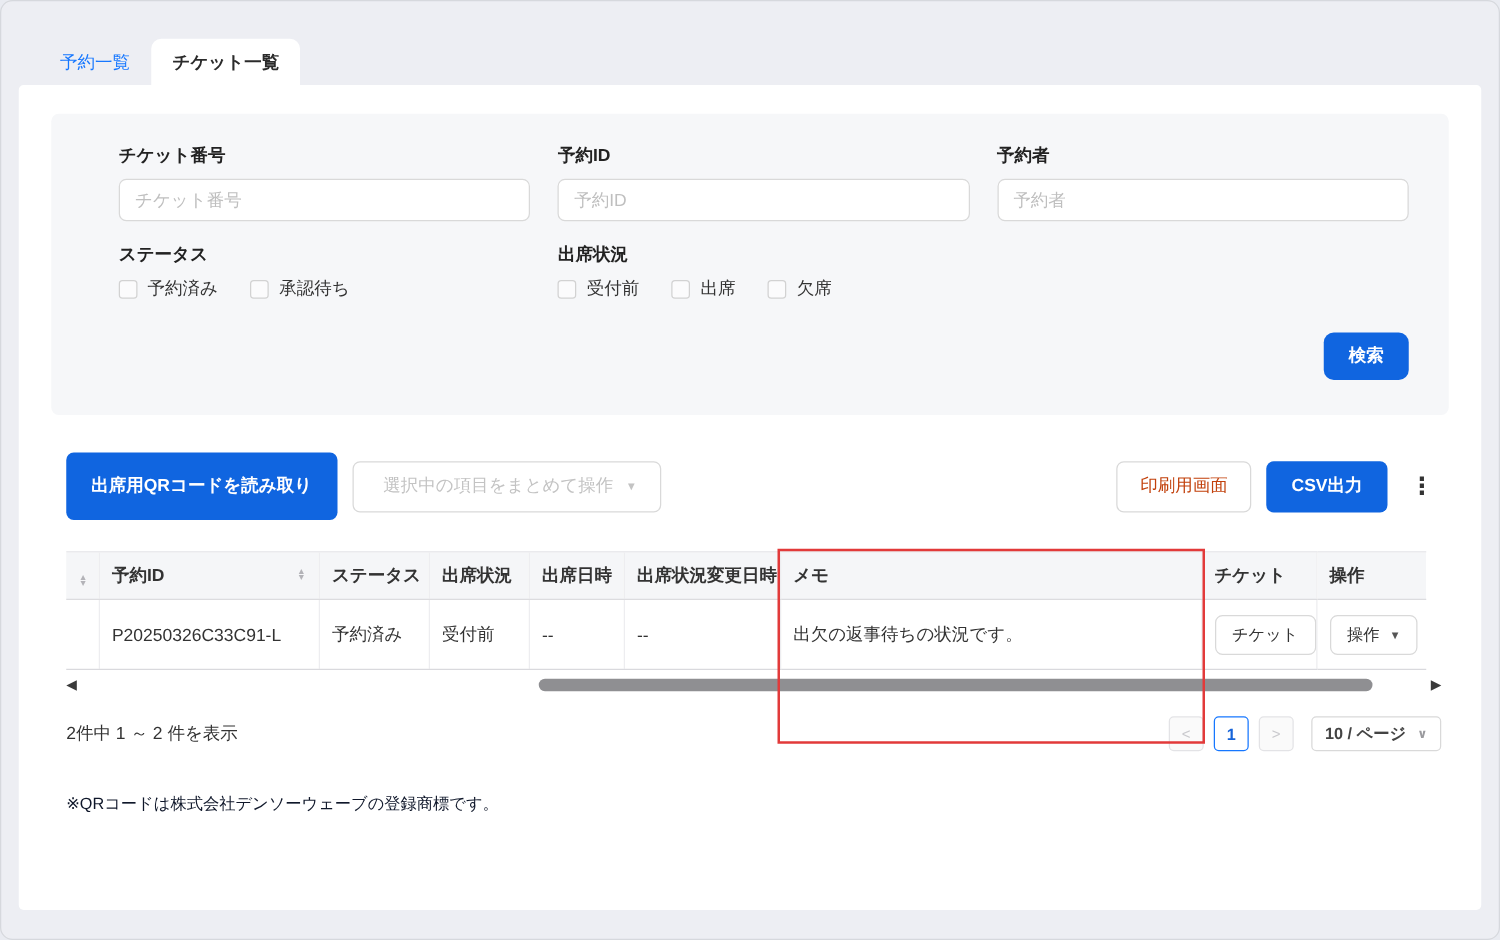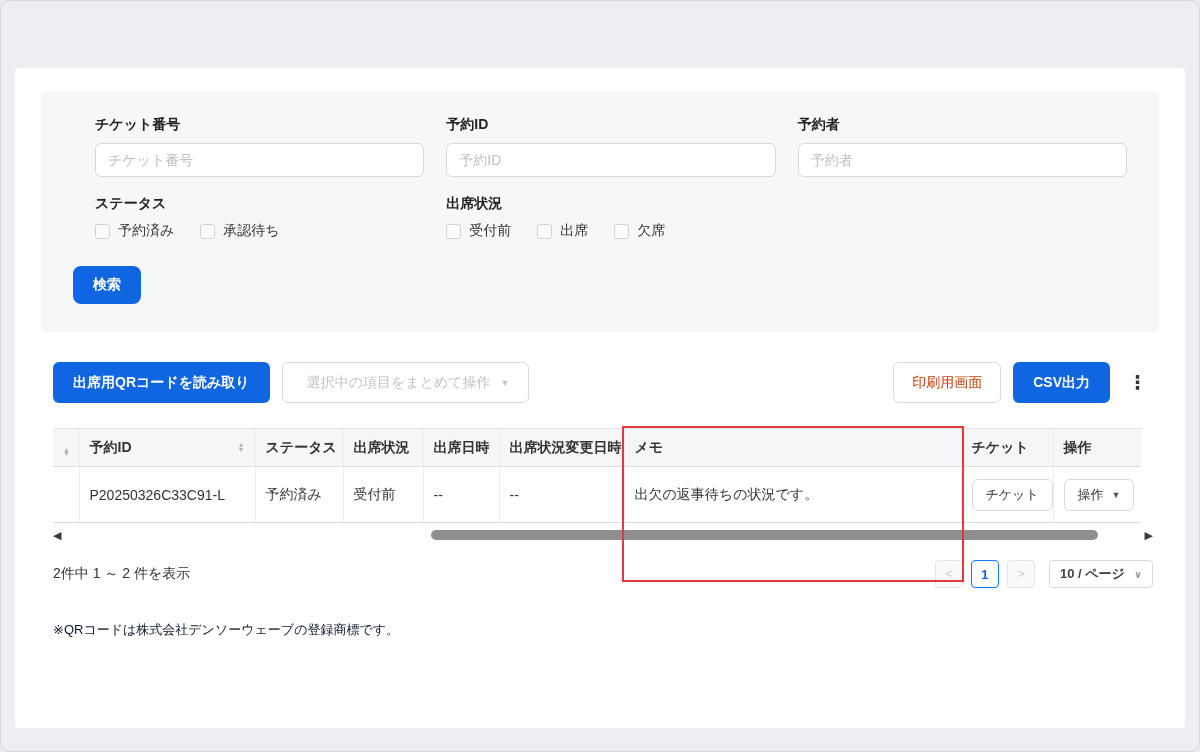--- a/index.html
+++ b/index.html
@@ -25,30 +25,30 @@
   .field-label { font-size:14px; font-weight:bold; color:#222; margin-bottom:9px; display:block; }
   .text-input {
     width:100%; height:34px; border:1px solid #d9d9d9; border-radius:6px;
     padding:0 12px; font-size:14px; color:#333; background:#fff; outline:none;
     font-family:"Liberation Sans","DejaVu Sans",sans-serif;
   }
   .text-input::placeholder { color:#bfbfbf; }
   .cb-row { display:flex; align-items:center; gap:26px; margin-top:2px; }
   .cb-item { display:flex; align-items:center; gap:8px; font-size:14px; color:#333; cursor:pointer; }
   .cb-box { width:15px; height:15px; border:1px solid #d2d2d2; border-radius:3px; background:#fbfbfc; flex:0 0 auto; }
-  .search-btn-row { display:flex; justify-content:flex-start; margin-top:26px; }
+  .search-btn-row { display:flex; justify-content:flex-end; margin-top:26px; }
   .btn-primary {
     background:#1065e0; color:#fff; font-weight:bold; font-size:14px;
     border:none; border-radius:8px; cursor:pointer;
     font-family:"Liberation Sans","DejaVu Sans",sans-serif;
   }
   .search-btn { width:68px; height:38px; }
   
   .toolbar { display:flex; align-items:center; margin:30px 6px 0 12px; gap:12px; }
-  .qr-btn { height:41px; padding:0 20px; border-radius:6px; }
+  .qr-btn { height:54px; padding:0 20px; border-radius:6px; }
   .btn-outline {
     background:#fff; border:1px solid #d9d9d9; border-radius:6px; height:41px;
     font-size:14px; color:#c2410c; cursor:pointer; padding:0 18px;
     display:inline-flex; align-items:center; gap:10px;
     font-family:"Liberation Sans","DejaVu Sans",sans-serif;
   }
   .btn-outline.disabled { color:#c3c3c3; cursor:default;padding-left:24px; }
   .btn-outline.disabled .caret { color:#c3c3c3; }
   .caret { font-size:9px; color:#555; }
   .spacer { flex:1; }
@@ -101,20 +101,24 @@
   }
   .page-size .sel-caret { font-size:10px; color:#9a9a9e; }
   
   .footer-note { margin:33px 6px 0 12px; font-size:13px; color:#0f172a; }
 </style>
 </head>
 <body>
 
 <div class="window">
 
+  <div class="tabs">
+    <div class="tab inactive">予約一覧</div>
+    <div class="tab active">チケット一覧</div>
+  </div>
 
   <div class="card">
 
     <div class="panel">
       <div class="form-grid">
         <div>
           <span class="field-label">チケット番号</span>
           <input class="text-input" type="text" placeholder="チケット番号" style="">
         </div>
         <div>

